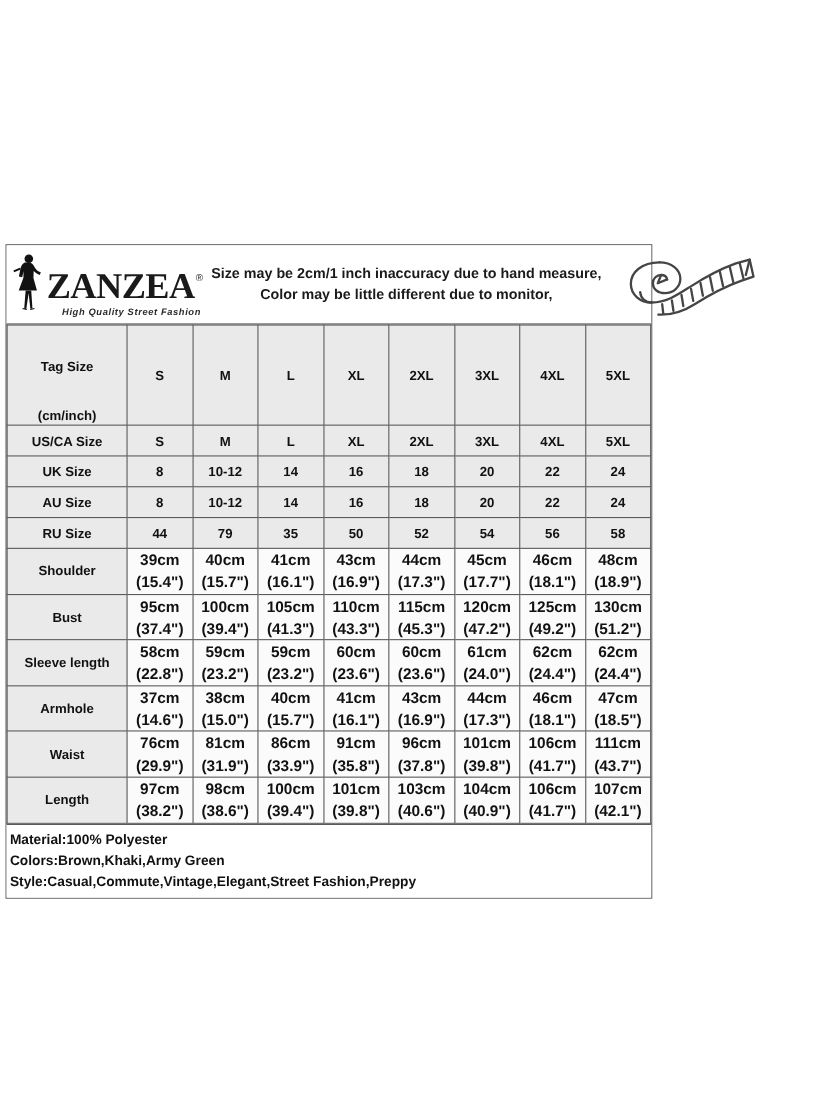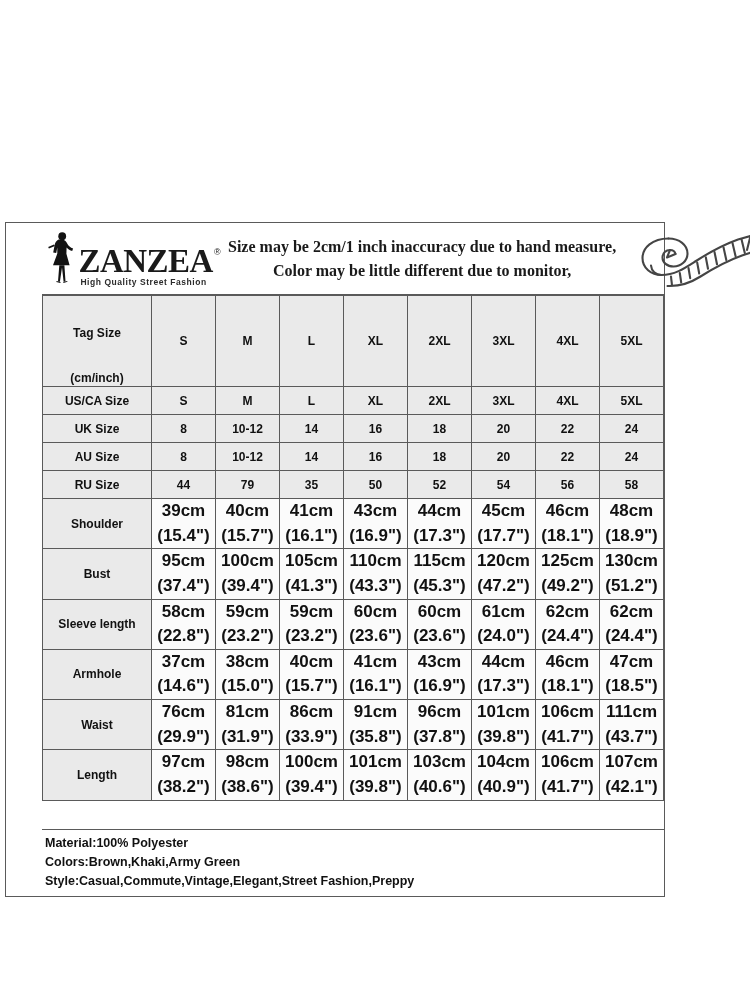--- a/index.html
+++ b/index.html
@@ -13,25 +13,24 @@
     font-family: "Liberation Sans", sans-serif;
     color: #111111;
     position: relative;
     overflow: hidden;
   }
 
   #chart-wrap {
     position: absolute;
     left: 5px;
     top: 222px;
-    width: 660px;
+    width: 588px;
     border: 1px solid #5a5a5a;
     box-sizing: border-box;
     background: #ffffff;
-    padding-left: 36px;
   }
 
   
   .header-band {
     display: flex;
     align-items: center;
     background: #ffffff;
     border-bottom: 1px solid #5a5a5a;
     height: 72px;
     box-sizing: border-box;
@@ -75,33 +74,33 @@
     margin-top: 2px;
     margin-left: 1px;
     color: #1a1a1a;
   }
   .brand-tagline {
     font-size: 8.5px;
     font-weight: 700;
     letter-spacing: 0.55px;
     color: #2b2b2b;
     margin-top: 1px;
-    margin-left: 2px;
+    margin-left: 14px;
     white-space: nowrap;
+    font-style: italic;
   }
 
   .notice-cell {
     flex: 1 1 auto;
     text-align: center;
-    font-size: 16px;
+    font-size: 13px;
     font-weight: 700;
     line-height: 1.45;
     color: #1a1a1a;
     padding: 0 6px;
-    font-family: Liberation Serif, serif;
   }
   .notice-cell div { white-space: nowrap; }
 
   .tape-cell {
     width: 150px;
     flex: 0 0 150px;
     display: flex;
     align-items: center;
     justify-content: center;
   }
@@ -128,31 +127,30 @@
     font-size: 12px;
   }
   td.rowlabel .lab2 { line-height: 1.25; margin-top: 30px; }
 
   tr.size-row td { height: 27px; background: #eaeaea; }
 
   tr.meas-row td { height: 38px; }
   tr.meas-row td.meas {
     background: #fbfbfb;
     line-height: 1.45;
-    font-size: 17px;
+    font-size: 14px;
   }
   tr.meas-row td.meas .cm { display: block; }
   tr.meas-row td.meas .inch { display: block; }
 
   
   .footer-block {
     border-top: 1px solid #5a5a5a;
     background: #ffffff;
     padding: 4px 2px 5px 3px;
-    margin-top: 28px;
   }
   .footer-block div {
     font-size: 12.5px;
     font-weight: 700;
     line-height: 1.52;
     color: #111111;
     white-space: nowrap;
   }
 </style>
 </head>

